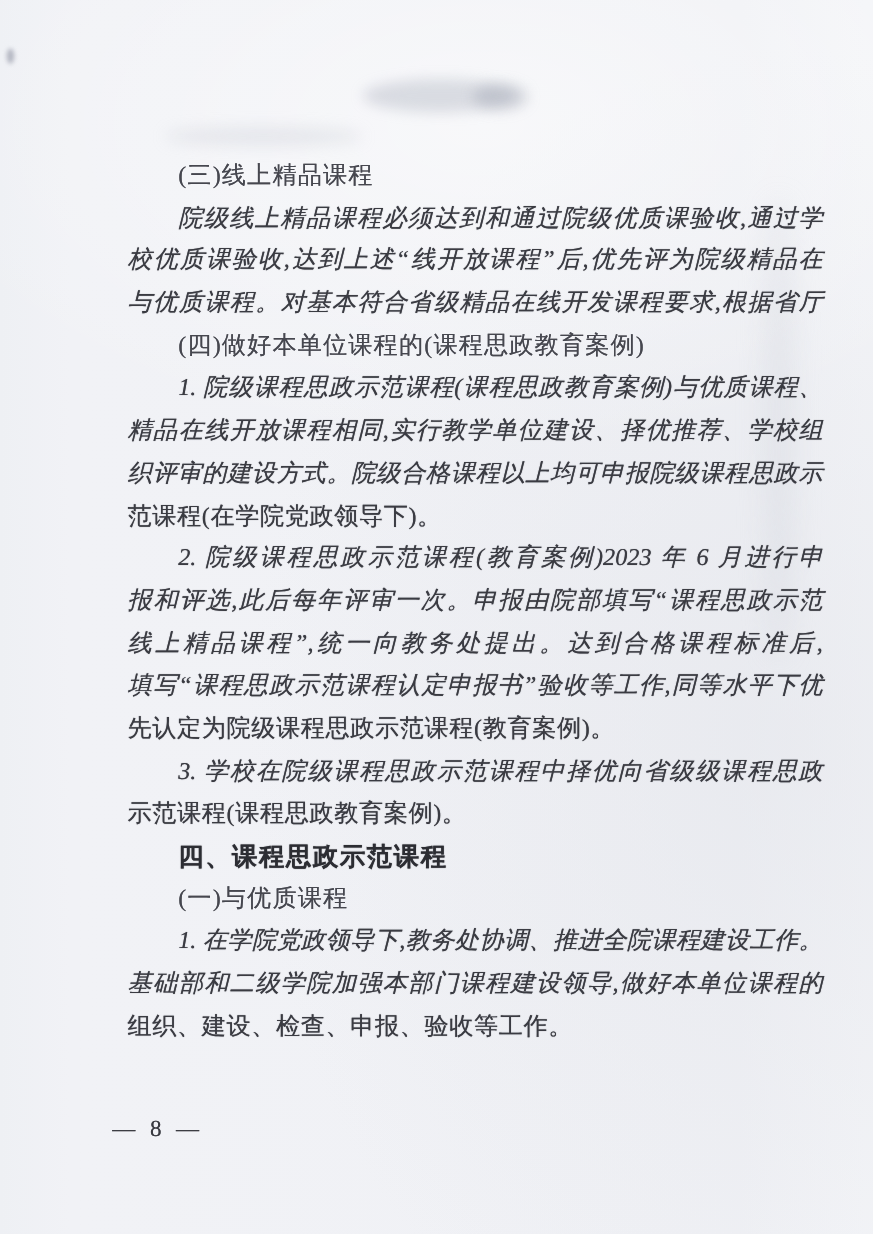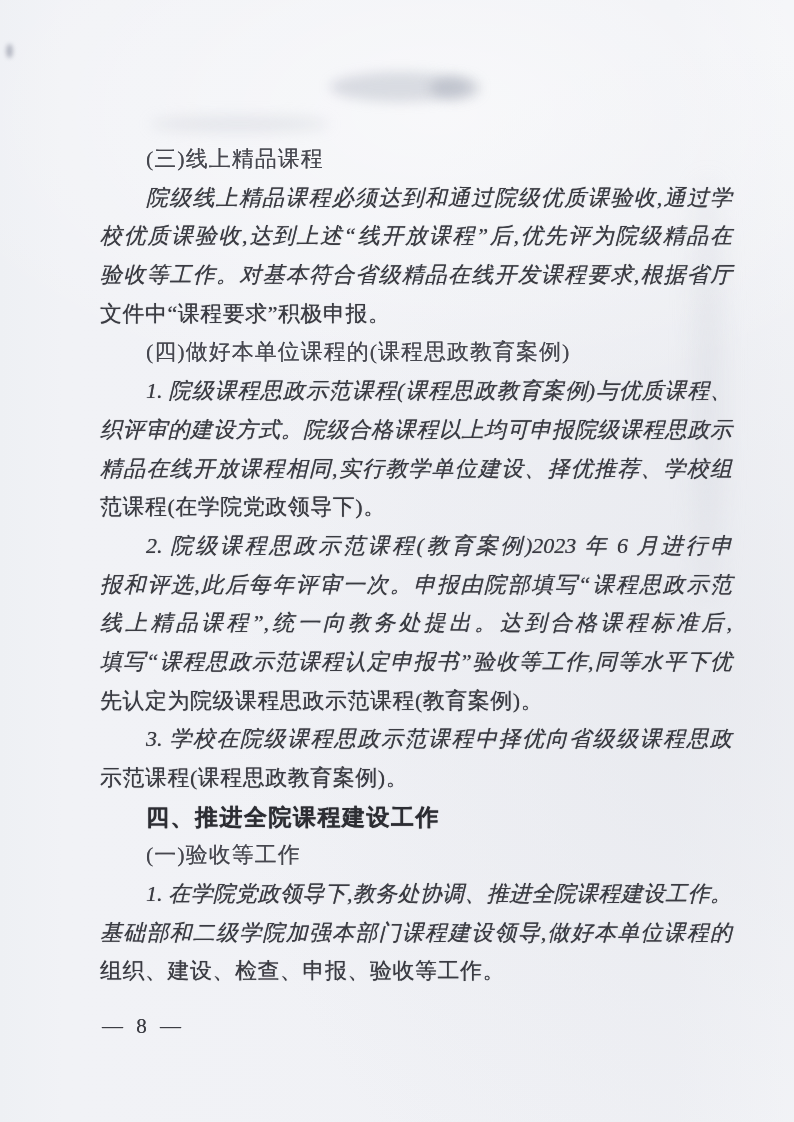--- a/index.html
+++ b/index.html
@@ -27,21 +27,21 @@
     filter: blur(6px);
   }
   .smudge-a { left: 330px; top: 72px;  width: 140px; height: 30px; background: rgba(150,155,172,0.30); }
   .smudge-b { left: 430px; top: 76px;  width: 50px;  height: 24px; background: rgba(130,135,155,0.28); }
   .smudge-c { left: 150px; top: 116px; width: 180px; height: 16px; background: rgba(185,190,202,0.28); filter: blur(7px); }
   .smudge-d { left: 6px;   top: 44px;  width: 7px;   height: 14px; background: rgba(110,115,135,0.45); filter: blur(2px); }
   .smudge-e { left: 695px; top: 180px; width: 26px;  height: 420px; background: rgba(205,208,218,0.35); filter: blur(12px); }
 
   .content {
     position: absolute;
-    left: 100px;
+    left: 116px;
     top: 140px;
     width: 632px;
   }
   .line {
     height: 38.7px;
     line-height: 38.7px;
     font-size: 22px;
     color: #3a3b42;
     text-shadow: 0 0 0.7px rgba(58,59,66,0.85);
     white-space: nowrap;
@@ -86,35 +86,34 @@
   <div class="smudge smudge-a"></div>
   <div class="smudge smudge-b"></div>
   <div class="smudge smudge-c"></div>
   <div class="smudge smudge-d"></div>
   <div class="smudge smudge-e"></div>
 
   <div class="content">
       <div class="line kaiti indent">(三)线上精品课程</div>
       <div class="line indent justify">院级线上精品课程必须达到和通过院级优质课验收,通过学</div>
       <div class="line justify">校优质课验收,达到上述“线开放课程”后,优先评为院级精品在</div>
-      <div class="line justify">验收等工作。对基本符合省级精品在线开发课程要求,根据省厅</div>
-      <div class="line">文件中“课程要求”积极申报。</div>
+      <div class="line justify">与优质课程。对基本符合省级精品在线开发课程要求,根据省厅</div>
       <div class="line kaiti indent">(四)做好本单位课程的(课程思政教育案例)</div>
       <div class="line indent justify">1. 院级课程思政示范课程(课程思政教育案例)与优质课程、</div>
+      <div class="line justify">精品在线开放课程相同,实行教学单位建设、择优推荐、学校组</div>
       <div class="line justify">织评审的建设方式。院级合格课程以上均可申报院级课程思政示</div>
-      <div class="line justify">精品在线开放课程相同,实行教学单位建设、择优推荐、学校组</div>
       <div class="line">范课程(在学院党政领导下)。</div>
       <div class="line indent justify">2. 院级课程思政示范课程(教育案例)2023 年 6 月进行申</div>
       <div class="line justify">报和评选,此后每年评审一次。申报由院部填写“课程思政示范</div>
       <div class="line justify">线上精品课程”,统一向教务处提出。达到合格课程标准后,</div>
       <div class="line justify">填写“课程思政示范课程认定申报书”验收等工作,同等水平下优</div>
       <div class="line">先认定为院级课程思政示范课程(教育案例)。</div>
       <div class="line indent justify">3. 学校在院级课程思政示范课程中择优向省级级课程思政</div>
       <div class="line">示范课程(课程思政教育案例)。</div>
-      <div class="line bold indent">四、推进全院课程建设工作</div>
-      <div class="line kaiti indent">(一)验收等工作</div>
+      <div class="line bold indent">四、课程思政示范课程</div>
+      <div class="line kaiti indent">(一)与优质课程</div>
       <div class="line indent justify">1. 在学院党政领导下,教务处协调、推进全院课程建设工作。</div>
       <div class="line justify">基础部和二级学院加强本部门课程建设领导,做好本单位课程的</div>
       <div class="line">组织、建设、检查、申报、验收等工作。</div>
     </div>
 
   <div class="page-number">— 8 —</div>
 </div>
 
 </body></html>

